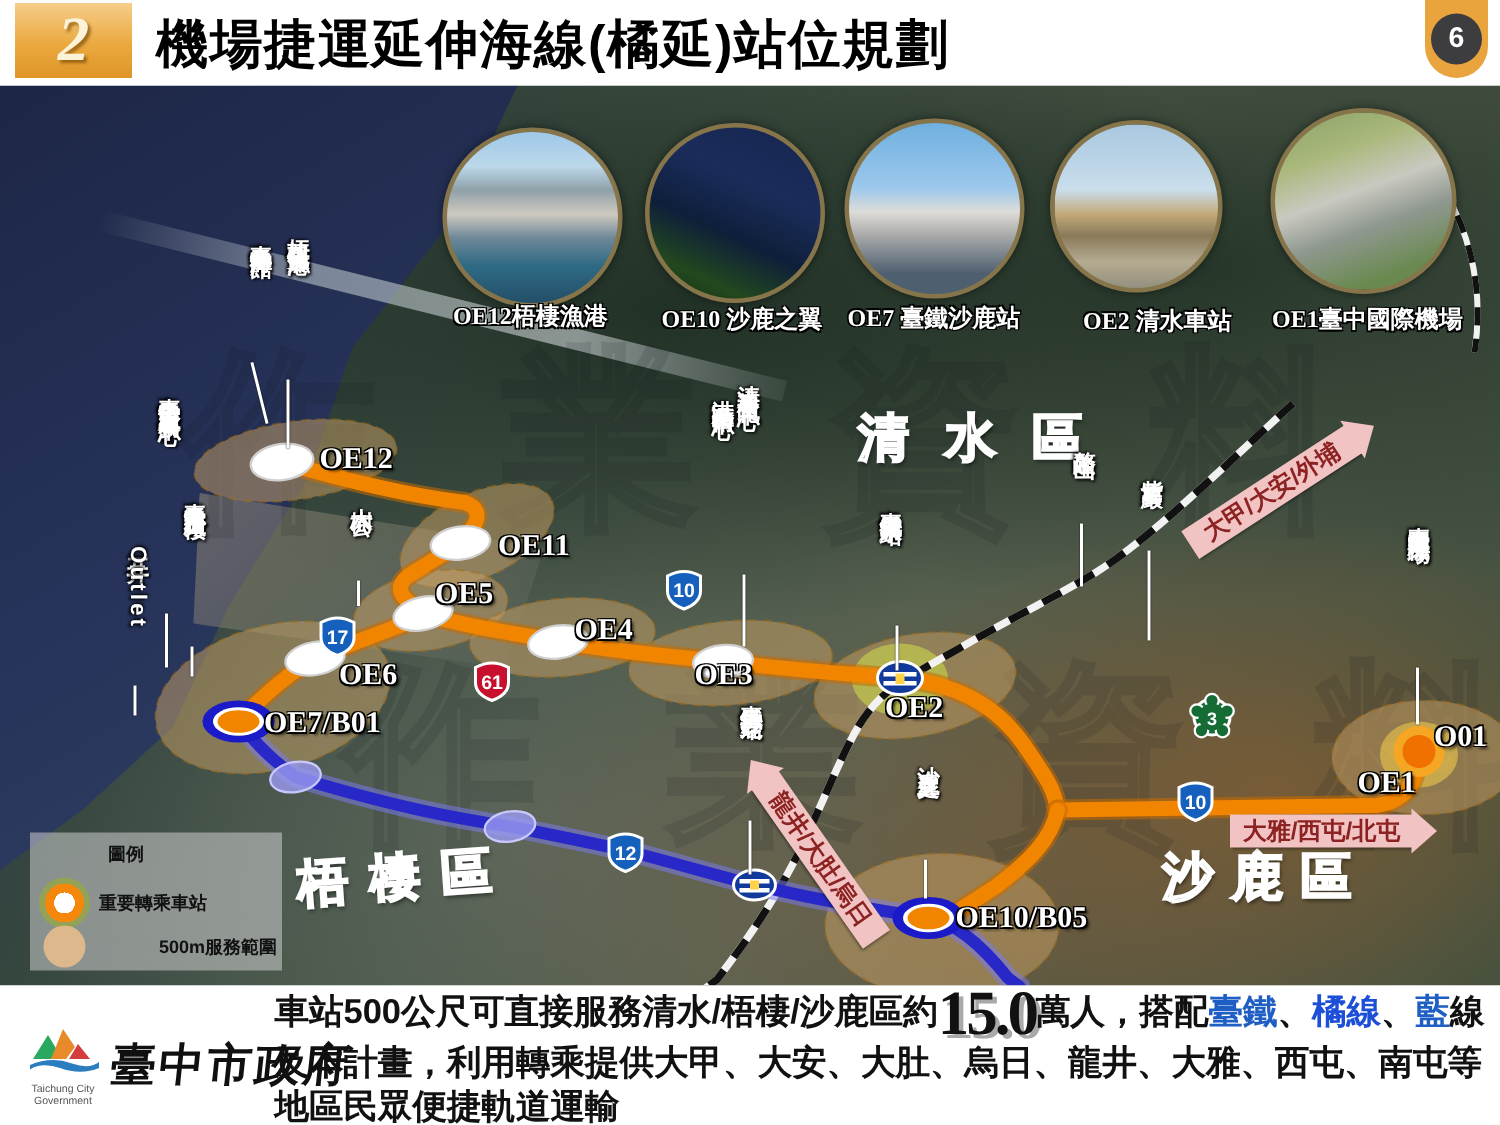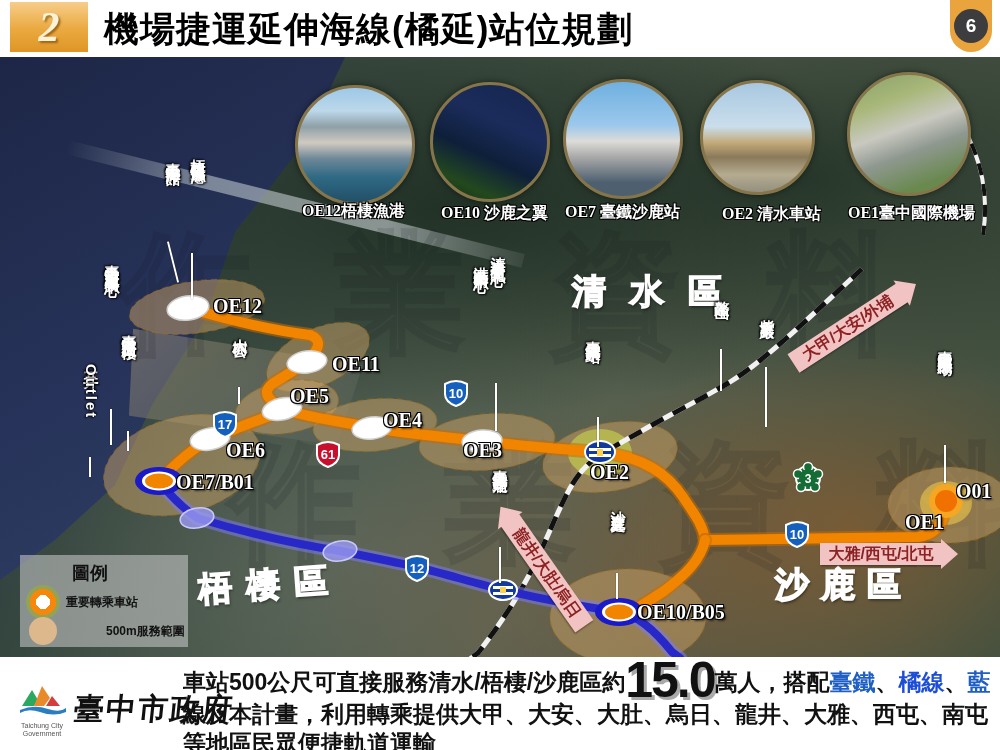--- a/index.html
+++ b/index.html
@@ -65,32 +65,32 @@
     display:flex; align-items:center; justify-content:center; white-space:nowrap; padding:0 4px;
     box-shadow:1px 1px 2px rgba(0,0,0,.4); }
   .sign .arr-r { position:absolute; right:-16px; top:50%; transform:translateY(-50%);
     border-left:17px solid #f2c3c3; border-top:15px solid transparent; border-bottom:15px solid transparent; }
   .sign .arr-l { position:absolute; left:-16px; top:50%; transform:translateY(-50%);
     border-right:17px solid #f2c3c3; border-top:15px solid transparent; border-bottom:15px solid transparent; }
 
   
   .legend { position:absolute; left:20px; top:498px; width:168px; height:92px;
     background:rgba(205,205,205,.55); z-index:5; }
-  .legend .ltitle { position:absolute; left:52px; top:6px; font-size:18px; font-weight:bold; color:#111; }
+  .legend .ltitle { position:absolute; left:52px; top:6px; font-size:12px; font-weight:bold; color:#111; }
   .legend .row { position:absolute; left:6px; display:flex; align-items:center; gap:6px; }
   .legend .txt { font-size:12px; font-weight:bold; color:#111; }
   .sym-transfer { width:34px; height:34px; border-radius:50%;
     background:radial-gradient(circle,#fff 0 7px,#f5870a 7px 13px,rgba(150,165,75,.85) 13px 17px); }
   .sym-range { width:28px; height:28px; border-radius:50%; background:rgba(225,186,140,.95); margin:0 3px; }
 
   
   .footer { position:absolute; left:0; top:657px; width:1000px; height:93px; background:#fff; }
   .ftext { position:absolute; left:183px; top:3px; width:815px; font-size:23px; font-weight:bold;
     color:#111; line-height:1.27; }
-  .ftext .big { font-family:Liberation Sans, sans-serif; font-size:50px; font-weight:900; letter-spacing:-2px;
+  .ftext .big { font-family:Liberation Serif, serif; font-size:42px; font-weight:900; letter-spacing:-2px;
     line-height:.8; vertical-align:-7px; text-shadow:3px 3px 0 #a9a9a9; }
   .c-blue { color:#1f5fc4; } .c-orange { color:#1d4ed8;font-family:Liberation Mono, monospace; }
   .logo { position:absolute; left:16px; top:25px; display:flex; align-items:center; gap:6px; }
   .logo-en { font-size:7px; color:#555; line-height:1.1; width:52px; text-align:center; }
   .logo-zh { font-family:"Liberation Serif", serif; font-size:30px; font-weight:bold; color:#101010;
     transform:skewX(-6deg); letter-spacing:2px; }
 </style>
 </head>
 <body>
 

